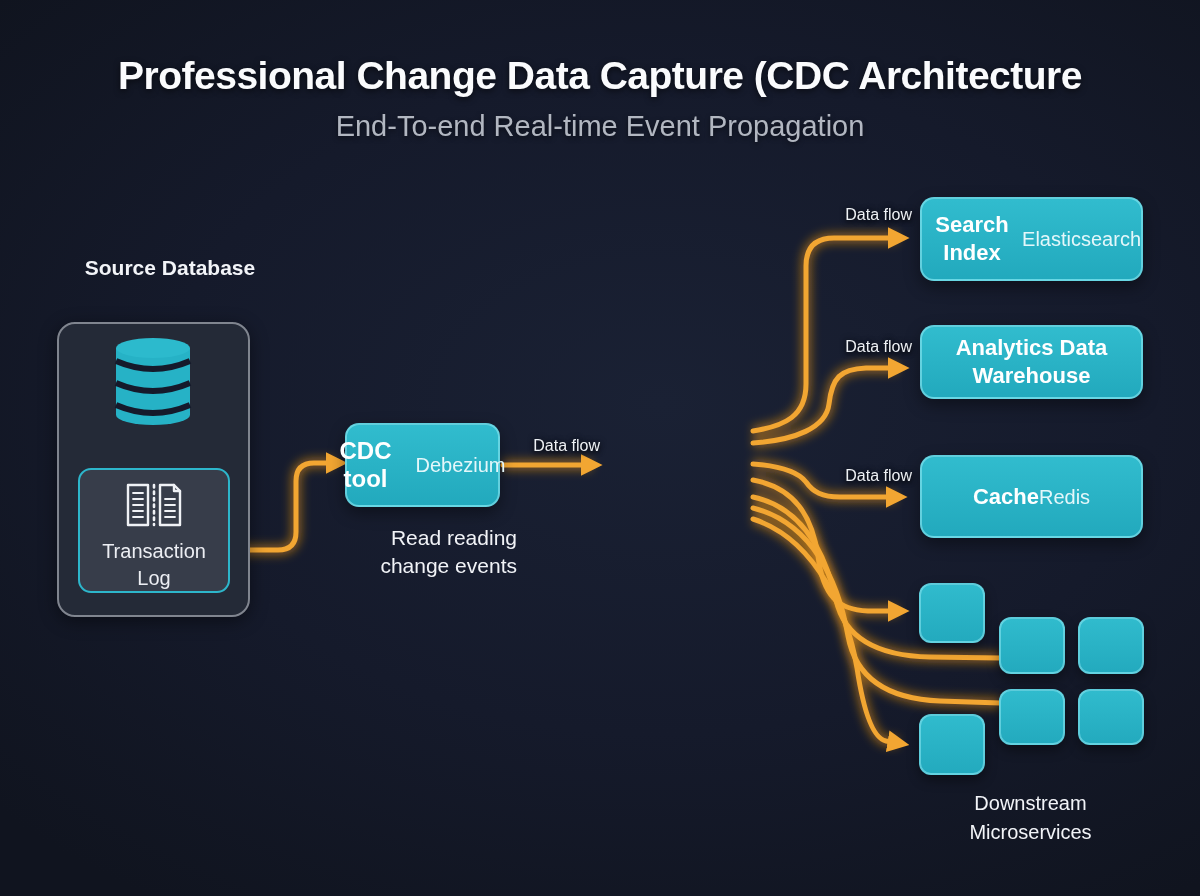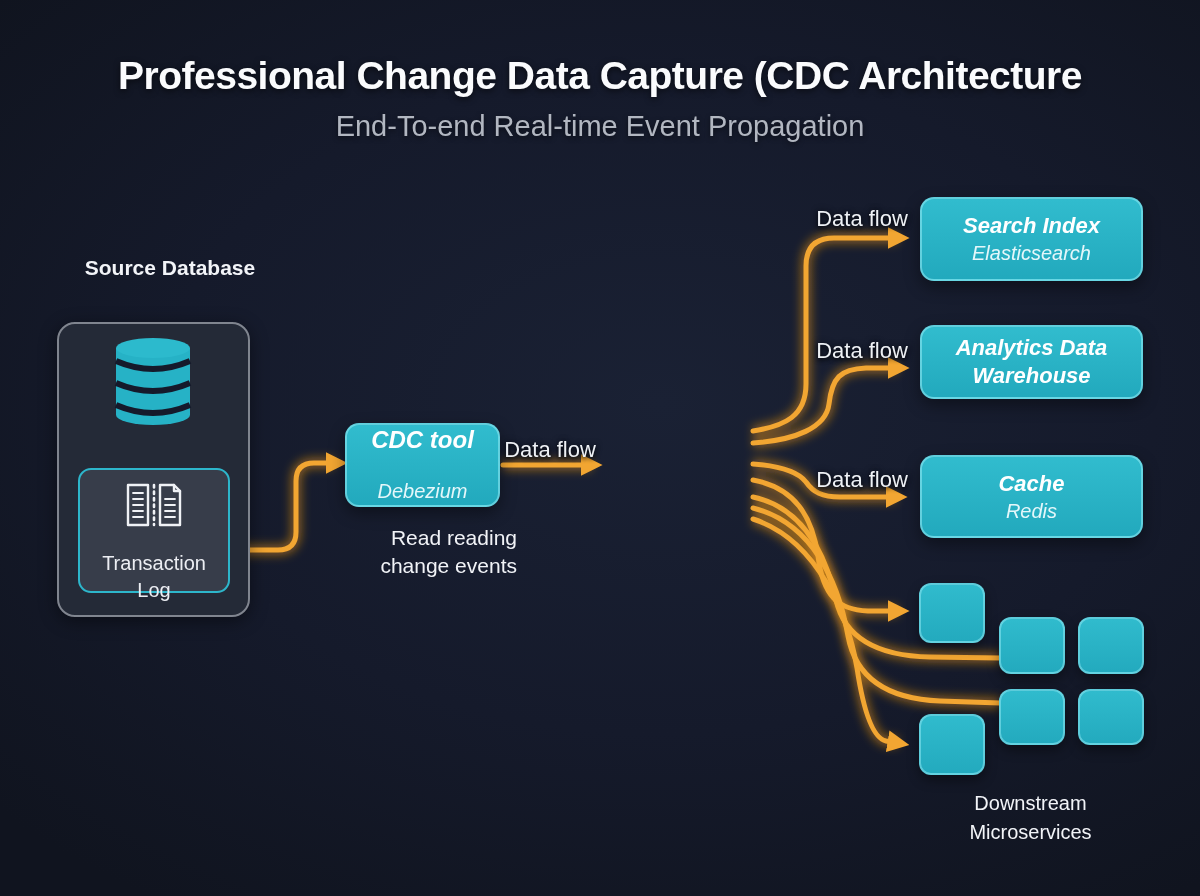--- a/index.html
+++ b/index.html
@@ -33,34 +33,32 @@
     left:57px;top:322px;width:193px;height:295px;border-radius:18px;
     background:#242a37;border:2px solid #80858f;box-sizing:border-box;
     box-shadow:0 4px 18px rgba(0,0,0,.45);
   }
   .db-icon{left:113px;top:337px;}
   .tlog-box{
     left:78px;top:468px;width:152px;height:125px;border-radius:13px;
     background:#373d4a;border:2px solid #2db6cb;box-sizing:border-box;
     display:flex;flex-direction:column;align-items:center;justify-content:flex-start;
     padding-top:12px;
-    gap:12px;
   }
   .tlog-label{
     margin-top:6px;font-size:20px;line-height:27px;color:#eceef3;text-align:center;width:130px;
   }
   
   .teal{
     background:linear-gradient(180deg,#31bcce 0%,#22a9bd 100%);
     border:2px solid rgba(150,236,246,.55);
     border-radius:14px;box-sizing:border-box;
     box-shadow:0 6px 16px rgba(0,0,0,.4);
-    display:flex;flex-direction:column;align-items:center;justify-content:center;
+    display:flex;flex-direction:row;align-items:center;justify-content:center;
     text-align:center;
-    font-style:italic;
   }
   .teal .t1{font-size:22px;font-weight:bold;color:#ffffff;line-height:28px;}
   .teal .t2{font-size:20px;font-weight:400;color:#e4f7fa;line-height:26px;text-align:center;}
   .cdc-box{left:345px;top:423px;width:155px;height:84px;gap:24px;}
   .cdc-box .t1{font-size:24px;}
   .cdc-caption{
     left:327px;top:524px;width:190px;text-align:right;
     font-size:21px;line-height:28px;color:#f1f3f7;
   }
   .kafka-box{
@@ -71,21 +69,21 @@
     display:flex;flex-direction:column;align-items:center;justify-content:center;text-align:center;
   }
   .kafka-box .t1{font-size:23px;font-weight:bold;line-height:27px;color:#f7fafc;width:120px;}
   .sink{left:920px;width:223px;}
   .sink-search{top:197px;height:84px;}
   .sink-analytics{top:325px;height:74px;}
   .sink-analytics .t1{width:185px;}
   .sink-cache{top:455px;height:83px;}
   
   .flow-label{
-    width:100px;text-align:center;font-size:22px;color:#eef1f5;
+    width:100px;text-align:right;font-size:16px;color:#eef1f5;
     text-shadow:0 0 6px rgba(12,15,26,.9), 0 2px 4px rgba(0,0,0,.8);
   }
   .fl-1{left:500px;top:437px;}
   .fl-2{left:812px;top:206px;}
   .fl-3{left:812px;top:338px;}
   .fl-4{left:812px;top:467px;}
   
   .msq{
     position:absolute;border-radius:12px;
     background:linear-gradient(180deg,#30bbcd 0%,#23aabe 100%);

